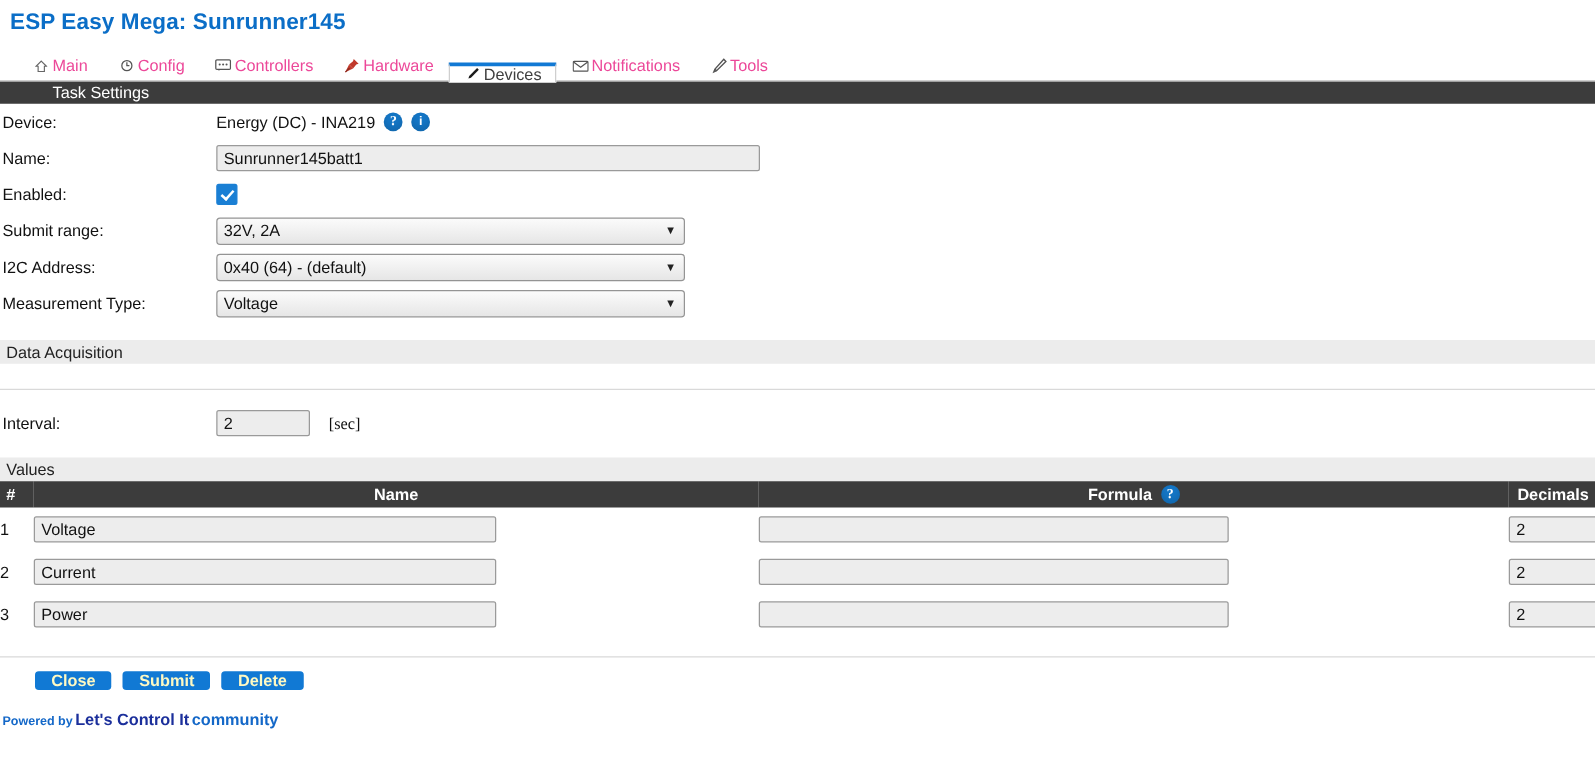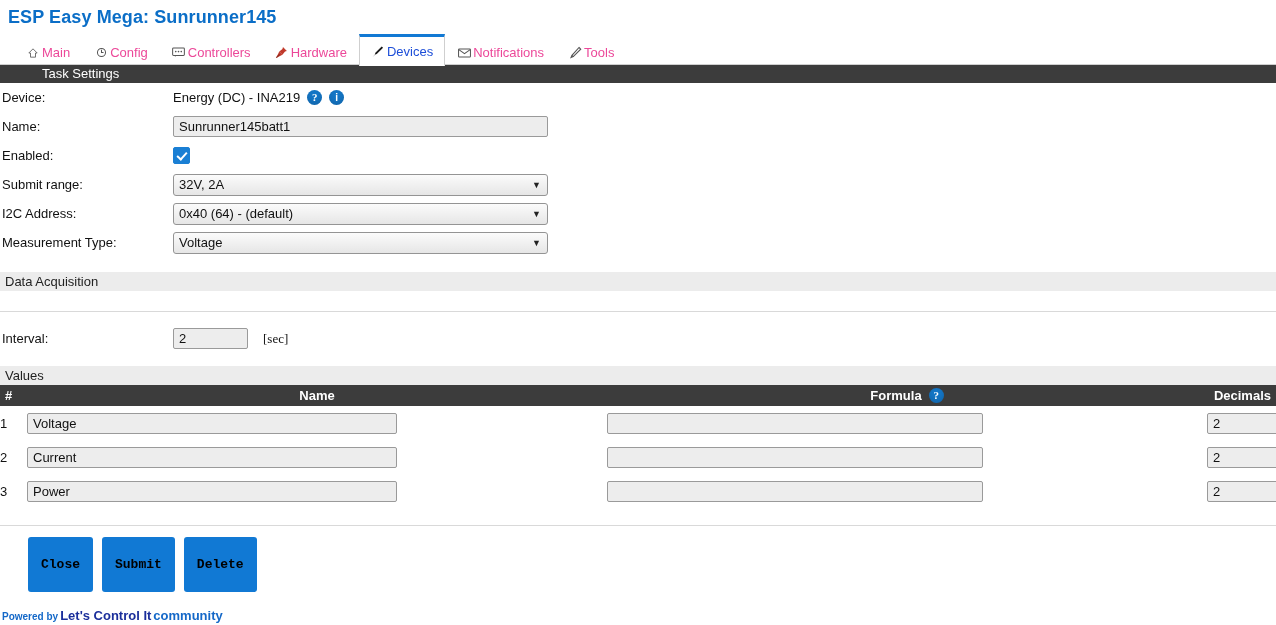--- a/index.html
+++ b/index.html
@@ -56,23 +56,23 @@
     cursor: pointer;
     background: transparent;
     border: 1px solid transparent;
     border-bottom: none;
   }
   .tab.active {
     background: #ffffff;
     border: 1px solid #cfcfcf;
     border-bottom: 1px solid #ffffff;
     border-top: 3px solid #1179d4;
-    color: #1d4ed8;
+    color: #404040;
     margin-bottom: -1px;
-    height: 32px;
+    height: 16px;
   }
   .tab .ticon {
     display: inline-flex;
     align-items: center;
     justify-content: center;
     width: 14px;
     height: 13px;
     line-height: 1;
     font-size: 12px;
   }
@@ -148,21 +148,21 @@
     border: 1px solid #9a9a9a;
     background: #ededed;
     font-family: "Liberation Sans", sans-serif;
     font-size: 13px;
     color: #111111;
     padding: 0 5px;
     box-sizing: border-box;
     border-radius: 2px;
     outline: none;
   }
-  .ipt-name { width: 375px; }
+  .ipt-name { width: 435px; }
   .ipt-interval { width: 75px; }
   .ipt-valname { width: 370px; }
   .ipt-formula { width: 376px; }
   .ipt-decimals { width: 74px; }
 
   .unit {
     font-size: 13px;
     color: #111111;
     margin-left: 8px;
     font-family: Liberation Serif, serif;
@@ -261,27 +261,27 @@
   .td-dec { text-align: right; padding-right: 4px; }
 
   
   .btnbar {
     display: flex;
     gap: 9px;
     padding: 11px 0 0 28px;
   }
   .btn {
     background: #1179d4;
-    color: #000000;
-    font-family: Liberation Mono, monospace;
+    color: #fef9c3;
+    font-family: Liberation Sans, sans-serif;
     font-size: 13px;
     font-weight: bold;
     border: none;
     border-radius: 3px;
-    padding: 20px 13px;
+    padding: 0 13px;
     cursor: pointer;
     line-height: 15px;
   }
 
   
   .footer {
     padding: 16px 0 0 2px;
     white-space: nowrap;
   }
   .footer .pw {

